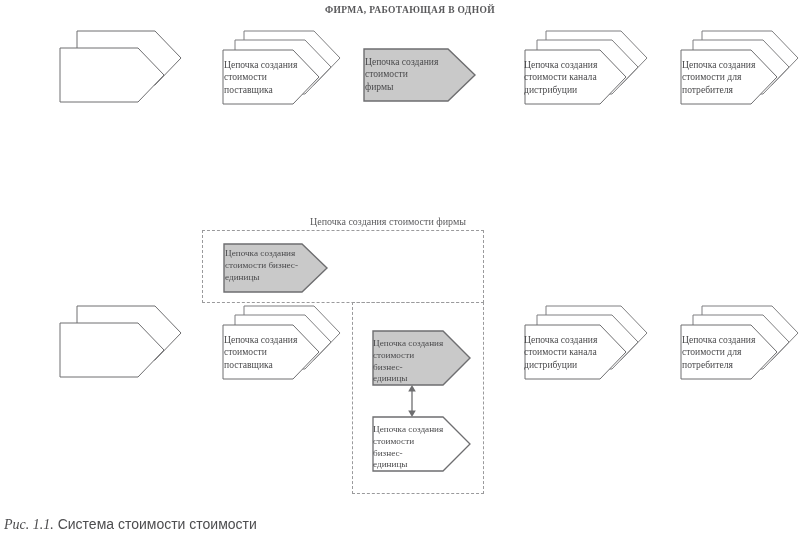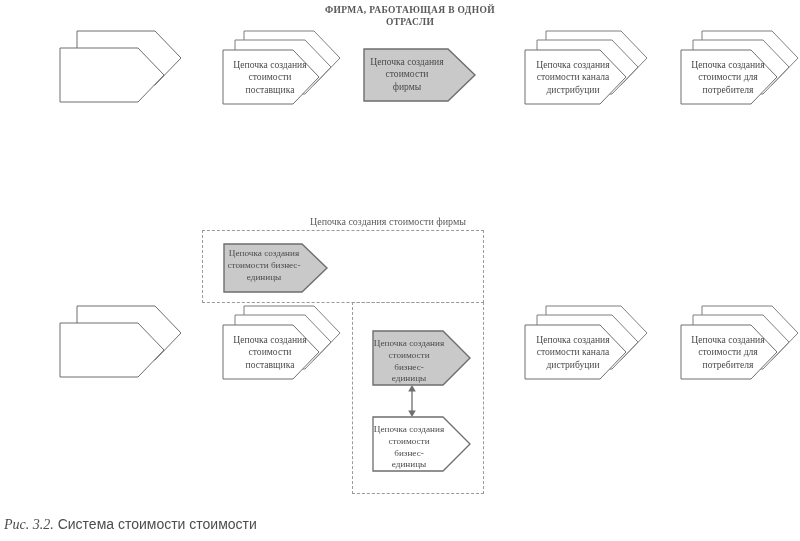--- a/index.html
+++ b/index.html
@@ -47,21 +47,21 @@
     position: absolute;
   }
   .chev-svg {
     position: absolute;
     left: 0;
     top: 0;
     overflow: visible;
   }
   .chev-text {
     position: absolute;
-    text-align: center;
+    text-align: left;
     font-family: "Liberation Serif", "DejaVu Serif", serif;
     font-size: 9.6px;
     line-height: 12.4px;
     color: #4a4a4c;
     pointer-events: none;
     white-space: pre-line;
   }
 
   
   .dashed-box {
@@ -92,21 +92,20 @@
     font-family: "Liberation Sans", "DejaVu Sans", sans-serif;
   }
 </style>
 </head>
 <body>
 
 <div id="canvas">
 
   <div class="section-title" style="left:300px; top:4px; width:220px;">
     <div>ФИРМА, РАБОТАЮЩАЯ В ОДНОЙ</div>
-    <div>ОТРАСЛИ</div>
   </div>
 
   <div class="chev-group" style="left:55px; top:28px; width:130px; height:82px;">
     <svg class="chev-svg" width="140" height="90" viewBox="0 0 140 90">
       <polygon points="22,3 100,3 126,30 100,57 22,57" fill="#ffffff" stroke="#6e6e70" stroke-width="1"></polygon>
       <polygon points="5,20 83,20 109,47 83,74 5,74" fill="#ffffff" stroke="#6e6e70" stroke-width="1"></polygon>
     </svg>
     <div class="chev-text" style="left:8px; top:32px; width:88px;"></div>
   </div>
 
@@ -229,16 +228,16 @@
       <polygon points="26,3 96,3 122,30 96,57 26,57" fill="#ffffff" stroke="#7f7f81" stroke-width="1"></polygon>
       <polygon points="17,12 87,12 113,39 87,66 17,66" fill="#ffffff" stroke="#7f7f81" stroke-width="1"></polygon>
       <polygon points="5,22 75,22 101,49 75,76 5,76" fill="#ffffff" stroke="#6e6e70" stroke-width="1"></polygon>
     </svg>
     <div class="chev-text" style="left:6px; top:31px; width:92px;">Цепочка создания
 стоимости для
 потребителя</div>
   </div>
 
   <div class="caption" style="left:4px; top:516px;">
-    <span class="cap-num">Рис. 3.2.</span><span class="cap-text"> Система стоимости стоимости</span>
+    <span class="cap-num">Рис. 1.1.</span><span class="cap-text"> Система стоимости стоимости</span>
   </div>
 
 </div>
 
 </body></html>

